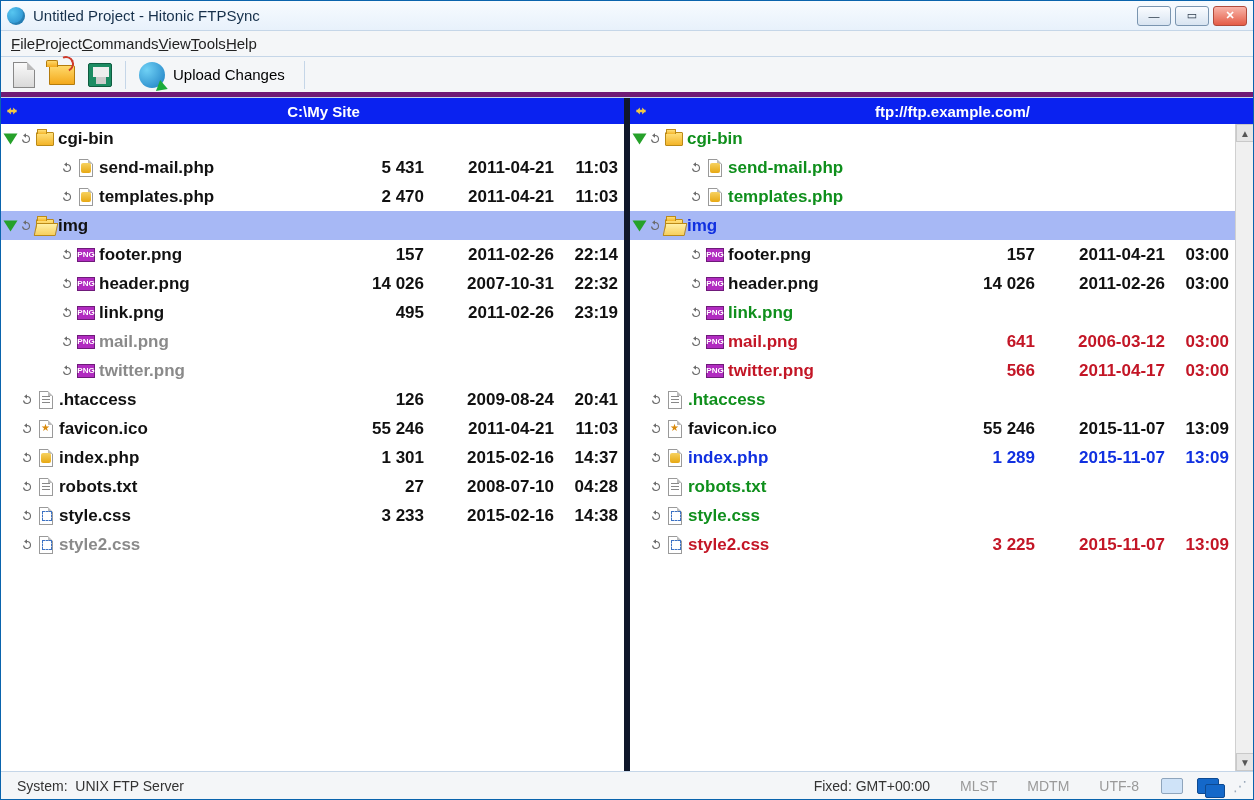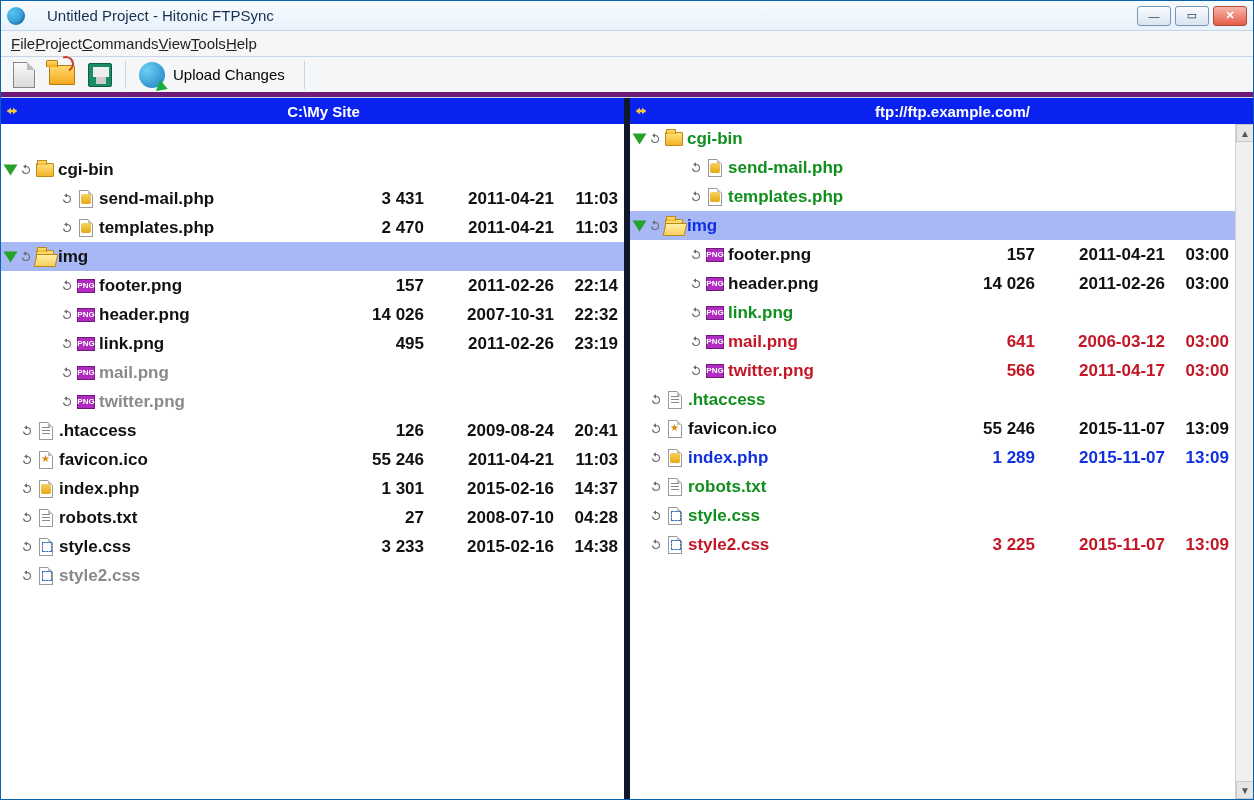--- a/index.html
+++ b/index.html
@@ -19,21 +19,21 @@
     background: linear-gradient(#f7fbff, #e8f1fb);
     border-bottom: 1px solid #c5d6e8;
     display: flex; align-items: center; padding: 0 6px;
   }
   .titlebar .appicon {
     width: 18px; height: 18px; margin-right: 8px;
     border-radius: 50%;
     background: radial-gradient(circle at 30% 30%, #57c6f0, #1b7fc6);
     box-shadow: inset -2px -2px 0 rgba(0,0,0,.15);
   }
-  .titlebar .title { color: #16304b; font-size: 15px; margin-left: 14px; }
+  .titlebar .title { color: #16304b; font-size: 15px; }
   .titlebar .spacer { flex: 1; }
   .titlebar .winbtns { display: flex; gap: 4px; }
   .titlebar .winbtn {
     width: 34px; height: 20px;
     border: 1px solid #7a95b0; border-radius: 3px;
     background: linear-gradient(#fafcff, #d8e4f1);
     display: flex; align-items: center; justify-content: center;
     font-size: 11px; color: #2b3a4a;
   }
   .titlebar .winbtn.close {
@@ -95,21 +95,21 @@
   }
   .ico-globe::after { content: ""; position: absolute; right: -2px; bottom: -2px; width: 0; height: 0;
     border-left: 6px solid transparent; border-right: 6px solid transparent; border-bottom: 10px solid #1aab3a; transform: rotate(-10deg); }
 
   
   .mainsplit {
     flex: 1; display: flex; background: #fff; border-top: 1px solid #c5d6e8;
     min-height: 0;
   }
   .panel { flex: 1; display: flex; flex-direction: column; min-width: 0; border-left: 6px solid #0f172a;}
-  .panel:first-child { border-left: none; gap: 31px; }
+  .panel:first-child { border-left: none; }
 
   .panel-header {
     height: 26px; background: #0a22f0; color: #fff; font-weight: bold;
     display: flex; align-items: center;
     position: relative;
   }
   .panel-header .ph-icon {
     width: 22px; height: 26px; display: flex; align-items: center; justify-content: center;
     background: #0a22f0;
   }
@@ -278,21 +278,21 @@
             <span class="refresh">
               <svg viewBox="0 0 24 24">
                 <path fill="#6b6b6b" d="M12 5V2L7 6l5 4V7a5 5 0 1 1-4.9 6H5a7 7 0 1 0 7-8z"></path>
               </svg>
             </span>
             <span class="ficon">
               <span class="ico-doc php"></span>
             </span>
             <span class="name c-black">send-mail.php</span>
             <span class="spacer-col"></span>
-            <span class="size c-black">3 431</span>
+            <span class="size c-black">5 431</span>
             <span class="date c-black">2011-04-21</span>
             <span class="time c-black">11:03</span>
           </div>
           <div class="row">
             <span class="indent" style="width:40px"></span>
             <span style="width:14px;display:inline-block"></span>
             <span class="refresh">
               <svg viewBox="0 0 24 24">
                 <path fill="#6b6b6b" d="M12 5V2L7 6l5 4V7a5 5 0 1 1-4.9 6H5a7 7 0 1 0 7-8z"></path>
               </svg>
@@ -802,14 +802,28 @@
           </div>
         <div class="vscroll">
           <div class="up">▲</div>
           <div class="down">▼</div>
         </div>
       </div>
     </div>
 
   </div>
 
+  <div class="statusbar">
+    <span class="sseg">
+      <span>System:</span>
+      &nbsp;<span>UNIX FTP Server</span>
+    </span>
+    <span class="spacer"></span>
+    <span class="sseg">Fixed: GMT+00:00</span>
+    <span class="sseg dim">MLST</span>
+    <span class="sseg dim">MDTM</span>
+    <span class="sseg dim">UTF-8</span>
+    <span class="sbicon"></span>
+    <span class="sbicon two"></span>
+    <span class="grip">⋰</span>
+  </div>
 
 </div>
 
 </body></html>

